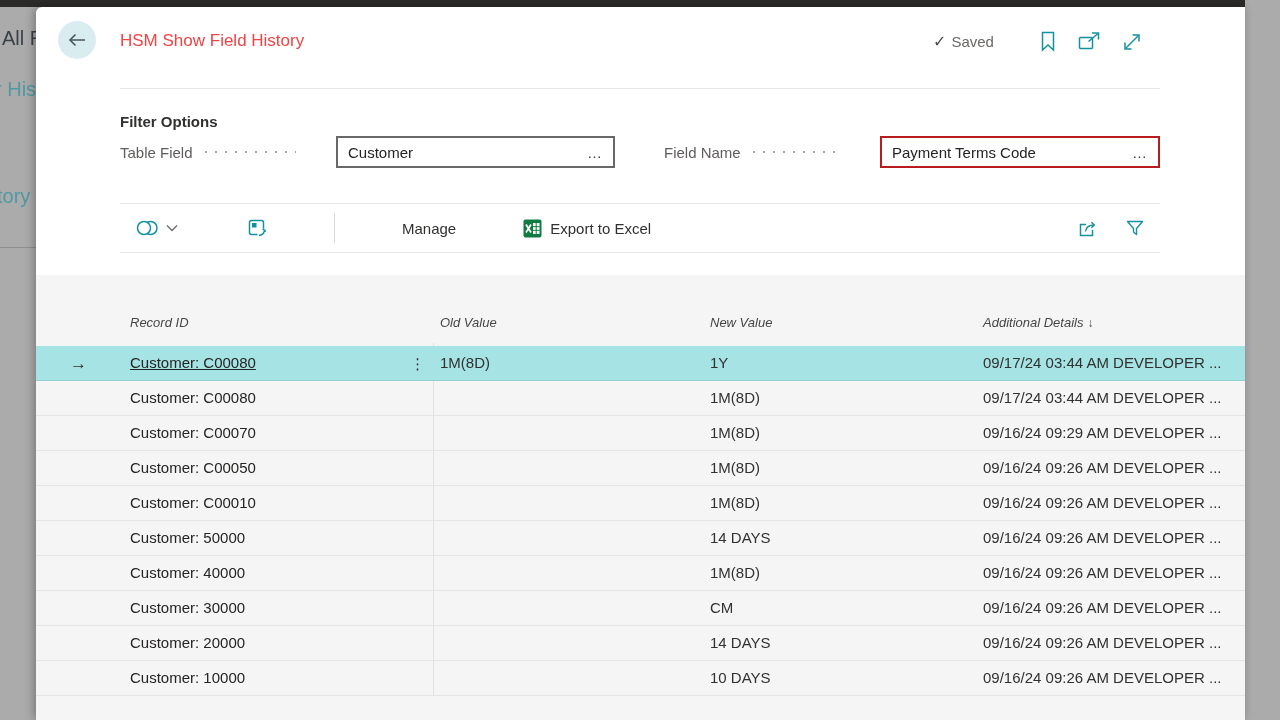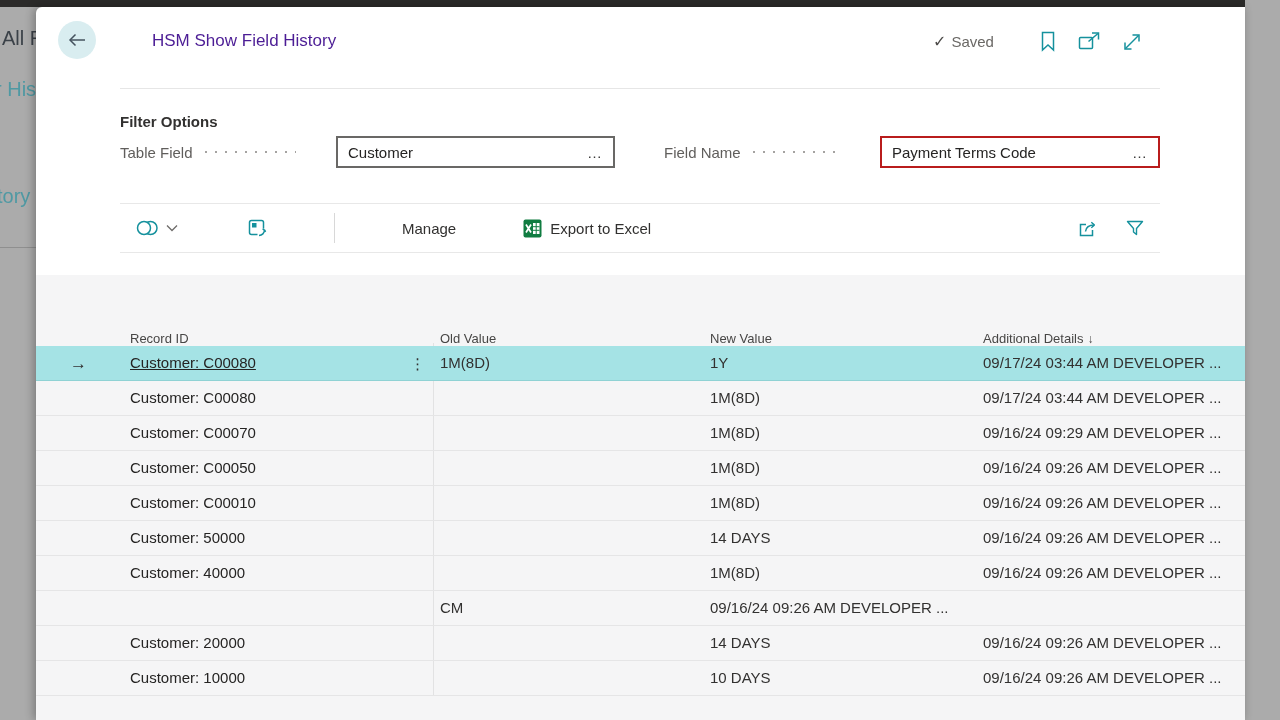--- a/index.html
+++ b/index.html
@@ -28,21 +28,21 @@
   
   .modal{
     position:absolute;left:36px;top:7px;width:1209px;height:713px;background:#fff;z-index:2;
     border-top-left-radius:6px;box-shadow:-2px 0 10px rgba(0,0,0,.30);overflow:hidden;
   }
   
   .back-btn{
     position:absolute;left:22px;top:14px;width:38px;height:38px;border-radius:50%;
     background:#d9edf0;border:none;display:flex;align-items:center;justify-content:center;cursor:pointer;padding:0;
   }
-  .page-title{position:absolute;left:84px;top:24px;font-size:17px;color:#4c1d95;margin-left:32px;}
+  .page-title{position:absolute;left:84px;top:24px;font-size:17px;color:#ef4444;}
   .header-actions{position:absolute;left:897px;top:24px;display:flex;align-items:center;}
   .saved{display:flex;align-items:center;color:#6a6865;font-size:15px;}
   .saved .check-glyph{color:#4c4a48;font-size:16px;margin-right:5px;}
   .hdr-icon{color:var(--accent);display:flex;align-items:center;justify-content:center;background:none;border:none;padding:0;cursor:pointer;}
   .hdr-icon.bookmark{margin-left:46px;}
   .hdr-icon.openwin{margin-left:22px;}
   .hdr-icon.expand{margin-left:21px;}
   .header-divider{position:absolute;left:84px;top:81px;width:1040px;height:1px;background:#e6e6e6;}
 
   
@@ -75,21 +75,21 @@
   .tb-label{font-size:15px;color:#323130;}
   .tb-manage{margin-left:28px;}
   .tb-excel{margin-left:28px;}
   .tb-excel .tb-label{margin-left:8px;}
   .tb-right{margin-left:auto;display:flex;align-items:center;margin-right:15px;}
   .tb-share{margin-right:24px;}
 
   
   .grid-panel{position:absolute;left:0;top:268px;width:1209px;height:445px;background:#f5f5f6;}
   .grid-header{position:absolute;left:0;top:40px;width:1209px;height:22px;font-size:13px;color:#474645;}
-  .gh-cell{position:absolute;top:16px;white-space:nowrap;}
+  .gh-cell{position:absolute;top:0;white-space:nowrap;font-style:italic;}
   .gh-record{left:94px;} .gh-old{left:404px;} .gh-new{left:674px;} .gh-details{left:947px;}
   .sort-icon{font-size:12px;color:#474645;margin-left:4px;}
   .col-sep{position:absolute;left:397px;top:68px;width:1px;height:353px;background:#e2e2e3;}
   .grid-rows{position:absolute;left:0;top:71px;width:1209px;}
   .grid-row{position:relative;display:grid;grid-template-columns:94px 310px 270px 273px 1fr;
     height:35px;line-height:34px;font-size:15px;color:#323130;border-bottom:1px solid #e5e5e6;cursor:pointer;}
   .grid-row.selected{background:var(--selected);border-bottom-color:#8fd2d4;}
   .cell{overflow:hidden;white-space:nowrap;}
   .cell-gutter{display:flex;align-items:center;padding-left:34px;}
   .row-arrow{font-size:17px;color:#323130;visibility:hidden;line-height:1;}
@@ -316,20 +316,23 @@
     </div>
     <div class="cell"></div>
     <div class="cell">1M(8D)</div>
     <div class="cell">09/16/24 09:26 AM DEVELOPER ...</div>
 
   </div>
         <div class="grid-row">
     <div class="cell cell-gutter">
       <span class="row-arrow">→</span>
     </div>
+    <div class="cell">
+      <span class="record-link">Customer: 30000</span>
+    </div>
     <div class="cell"></div>
     <div class="cell">CM</div>
     <div class="cell">09/16/24 09:26 AM DEVELOPER ...</div>
 
   </div>
         <div class="grid-row">
     <div class="cell cell-gutter">
       <span class="row-arrow">→</span>
     </div>
     <div class="cell">

